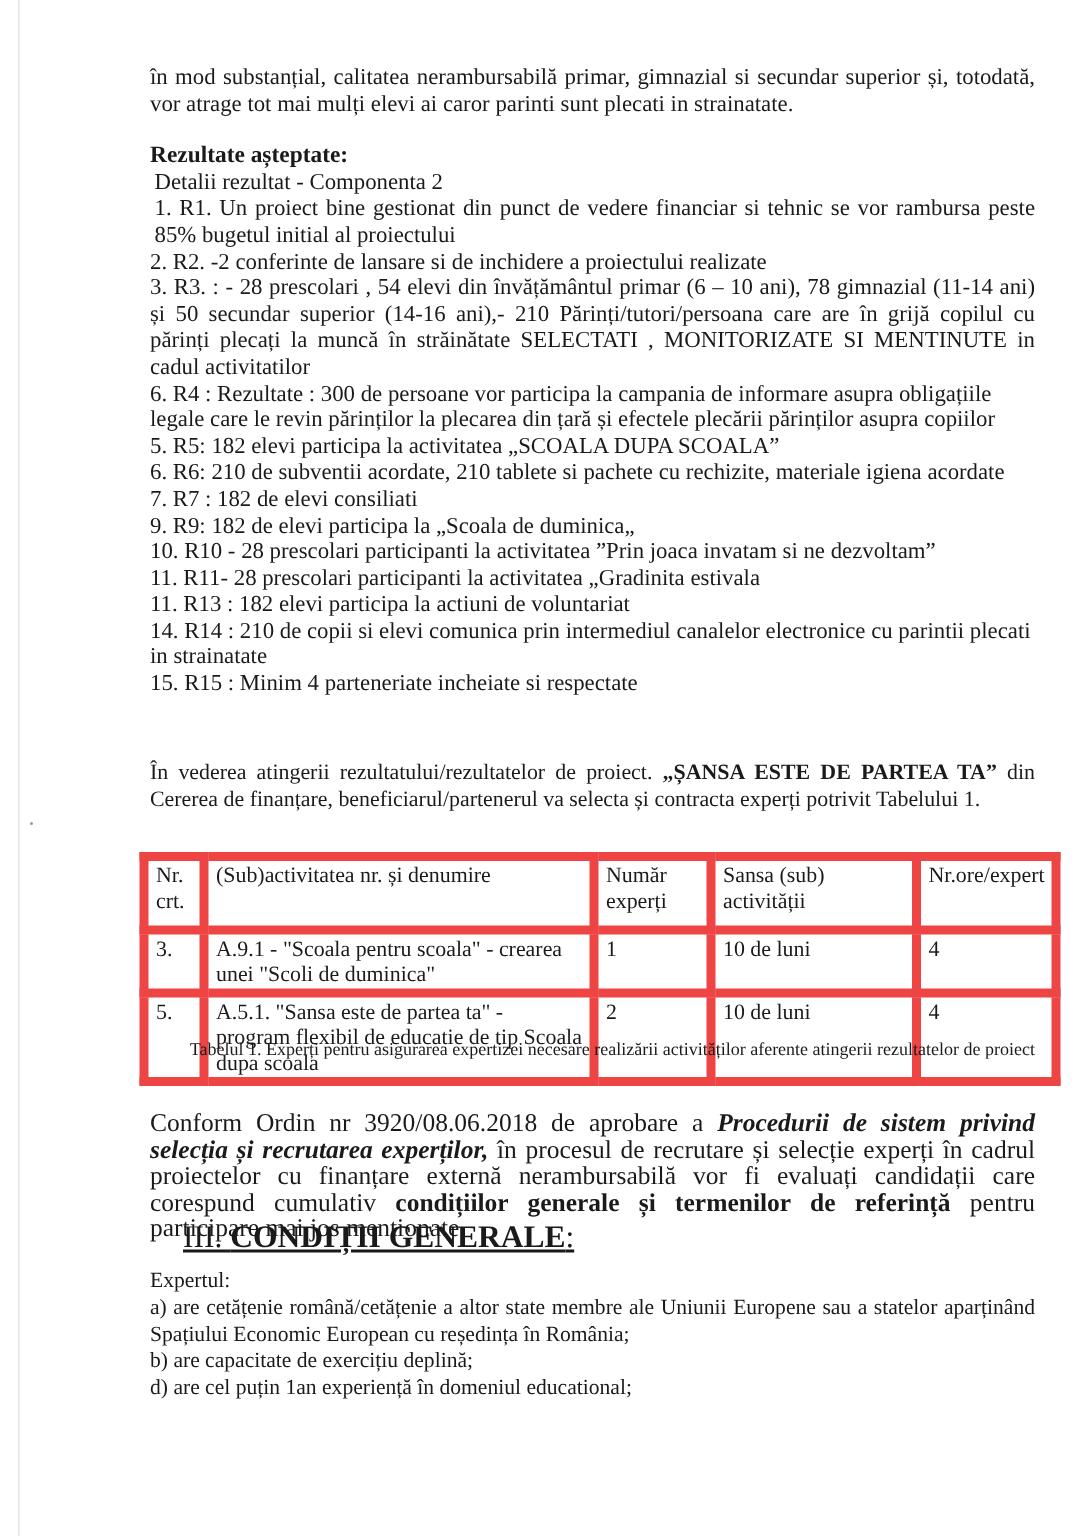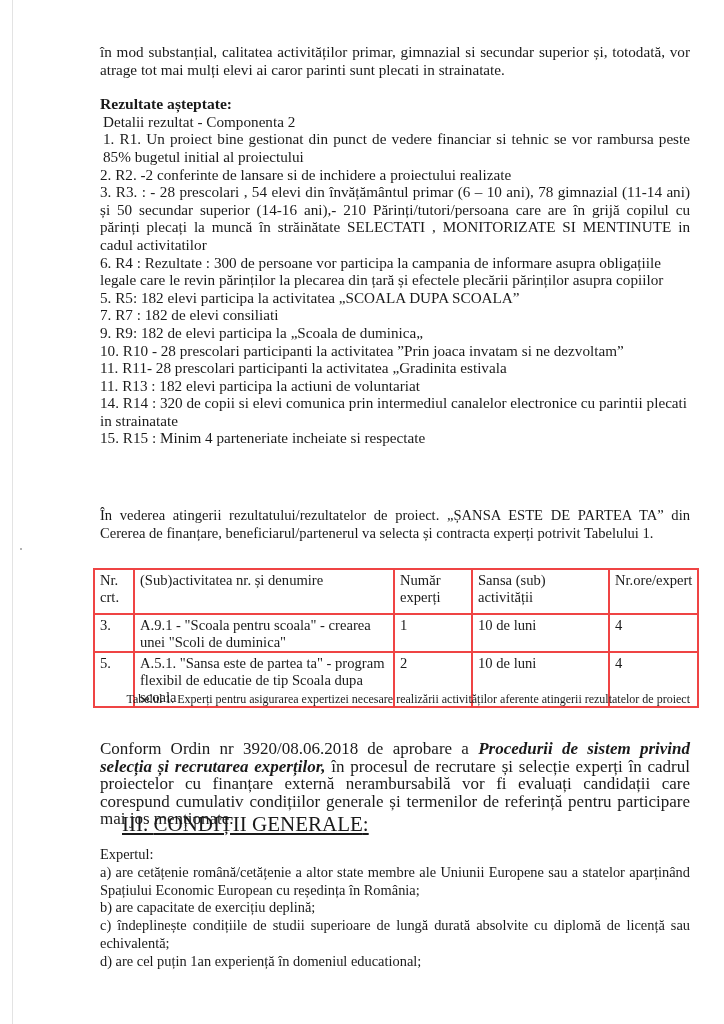--- a/index.html
+++ b/index.html
@@ -54,33 +54,33 @@
     .result-item { padding-left: 0; }
     .result-item.first { padding-left: 3px; }
     .para-selecta {
       position: absolute;
       left: 100px;
       top: 506px;
       width: 590px;
       font-size: 14.6px;
       line-height: 18px;
     }
-    .bold { font-weight: normal; }
+    .bold { font-weight: bold; }
     .table-wrap {
       position: absolute;
       left: 93px;
       top: 568px;
     }
     table {
       border-collapse: collapse;
       font-size: 14.6px;
       line-height: 17px;
     }
     td {
-      border: 2px solid #ef4444;
+      border: 6px solid #ef4444;
       vertical-align: top;
       padding: 2px 5px 0 5px;
     }
     tr.hdr td { height: 41px; }
     tr.r1 td { height: 30px; }
     tr.r2 td { height: 30px; }
     .caption {
       position: absolute;
       left: 100px;
       top: 691px;
@@ -116,35 +116,36 @@
     }
     .cond-label { margin-bottom: 0; }
   </style>
 </head>
 <body>
 
 <div class="page-edge"></div>
 <div class="stray-dot"></div>
 
 <div class="content">
-  <p class="intro just">în mod substanțial, calitatea activităților primar, gimnazial si secundar superior și, totodată, vor atrage tot mai mulți elevi ai caror parinti sunt plecati in strainatate.</p>
+  <p class="intro just">în mod substanțial, calitatea nerambursabilă primar, gimnazial si secundar superior și, totodată, vor atrage tot mai mulți elevi ai caror parinti sunt plecati in strainatate.</p>
   <p class="h-results">Rezultate așteptate:</p>
   <p class="detail">Detalii rezultat - Componenta 2</p>
   <div>
     <p class="result-item first just">1. R1. Un proiect bine gestionat din punct de vedere financiar si tehnic se vor rambursa peste 85% bugetul initial al proiectului</p>
     <p class="result-item">2. R2. -2 conferinte de lansare si de inchidere a proiectului realizate</p>
     <p class="result-item just">3. R3. : - 28 prescolari , 54 elevi din învățământul primar (6 – 10 ani), 78 gimnazial (11-14 ani) și 50 secundar superior (14-16 ani),- 210 Părinți/tutori/persoana care are în grijă copilul cu părinți plecați la muncă în străinătate SELECTATI , MONITORIZATE SI MENTINUTE in cadul activitatilor</p>
     <p class="result-item">6. R4 : Rezultate : 300 de persoane vor participa la campania de informare asupra obligațiile legale care le revin părinților la plecarea din țară și efectele plecării părinților asupra copiilor</p>
     <p class="result-item">5. R5: 182 elevi participa la activitatea „SCOALA DUPA SCOALA”</p>
+    <p class="result-item">6. R6: 210 de subventii acordate, 210 tablete si pachete cu rechizite, materiale igiena acordate</p>
     <p class="result-item">7. R7 : 182 de elevi consiliati</p>
     <p class="result-item">9. R9: 182 de elevi participa la „Scoala de duminica„</p>
     <p class="result-item">10. R10 - 28 prescolari participanti la activitatea ”Prin joaca invatam si ne dezvoltam”</p>
     <p class="result-item">11. R11- 28 prescolari participanti la activitatea „Gradinita estivala</p>
     <p class="result-item">11. R13 : 182 elevi participa la actiuni de voluntariat</p>
-    <p class="result-item">14. R14 : 320 de copii si elevi comunica prin intermediul canalelor electronice cu parintii plecati in strainatate</p>
+    <p class="result-item">14. R14 : 210 de copii si elevi comunica prin intermediul canalelor electronice cu parintii plecati in strainatate</p>
     <p class="result-item">15. R15 : Minim 4 parteneriate incheiate si respectate</p>
   </div>
 </div>
 
 <p class="para-selecta just"><span>În vederea atingerii rezultatului/rezultatelor de proiect. </span><span class="bold">„ȘANSA ESTE DE PARTEA TA”</span><span> din Cererea de finanțare, beneficiarul/partenerul va selecta și contracta experți potrivit Tabelului 1.</span></p>
 
 <div class="table-wrap">
   <table>
     <colgroup>
       <col style="width:40px">
@@ -182,15 +183,14 @@
 <p class="caption">Tabelul 1. Experți pentru asigurarea expertizei necesare realizării activităților aferente atingerii rezultatelor de proiect</p>
 
 <p class="para-conform just"><span>Conform Ordin nr 3920/08.06.2018 de aprobare a </span><span class="bi">Procedurii de sistem privind selecția și recrutarea experților,</span><span> în procesul de recrutare și selecție experți în cadrul proiectelor cu finanțare externă nerambursabilă vor fi evaluați candidații care corespund cumulativ </span><span class="bold">condițiilor generale și termenilor de referință</span><span> pentru participare mai jos menționate.</span></p>
 
 <p class="section-title"><span>III. </span><span class="bold">CONDIȚII GENERALE</span><span>:</span></p>
 
 <div class="conditions">
   <p class="cond-label">Expertul:</p>
   <p class="just">a) are cetățenie română/cetățenie a altor state membre ale Uniunii Europene sau a statelor aparținând Spațiului Economic European cu reședința în România;</p>
   <p>b) are capacitate de exercițiu deplină;</p>
-  <p class="just">c) îndeplinește condițiile de studii superioare de lungă durată absolvite cu diplomă de licență sau echivalentă;</p>
   <p>d) are cel puțin 1an experiență în domeniul educational;</p>
 </div>
 
 </body></html>

